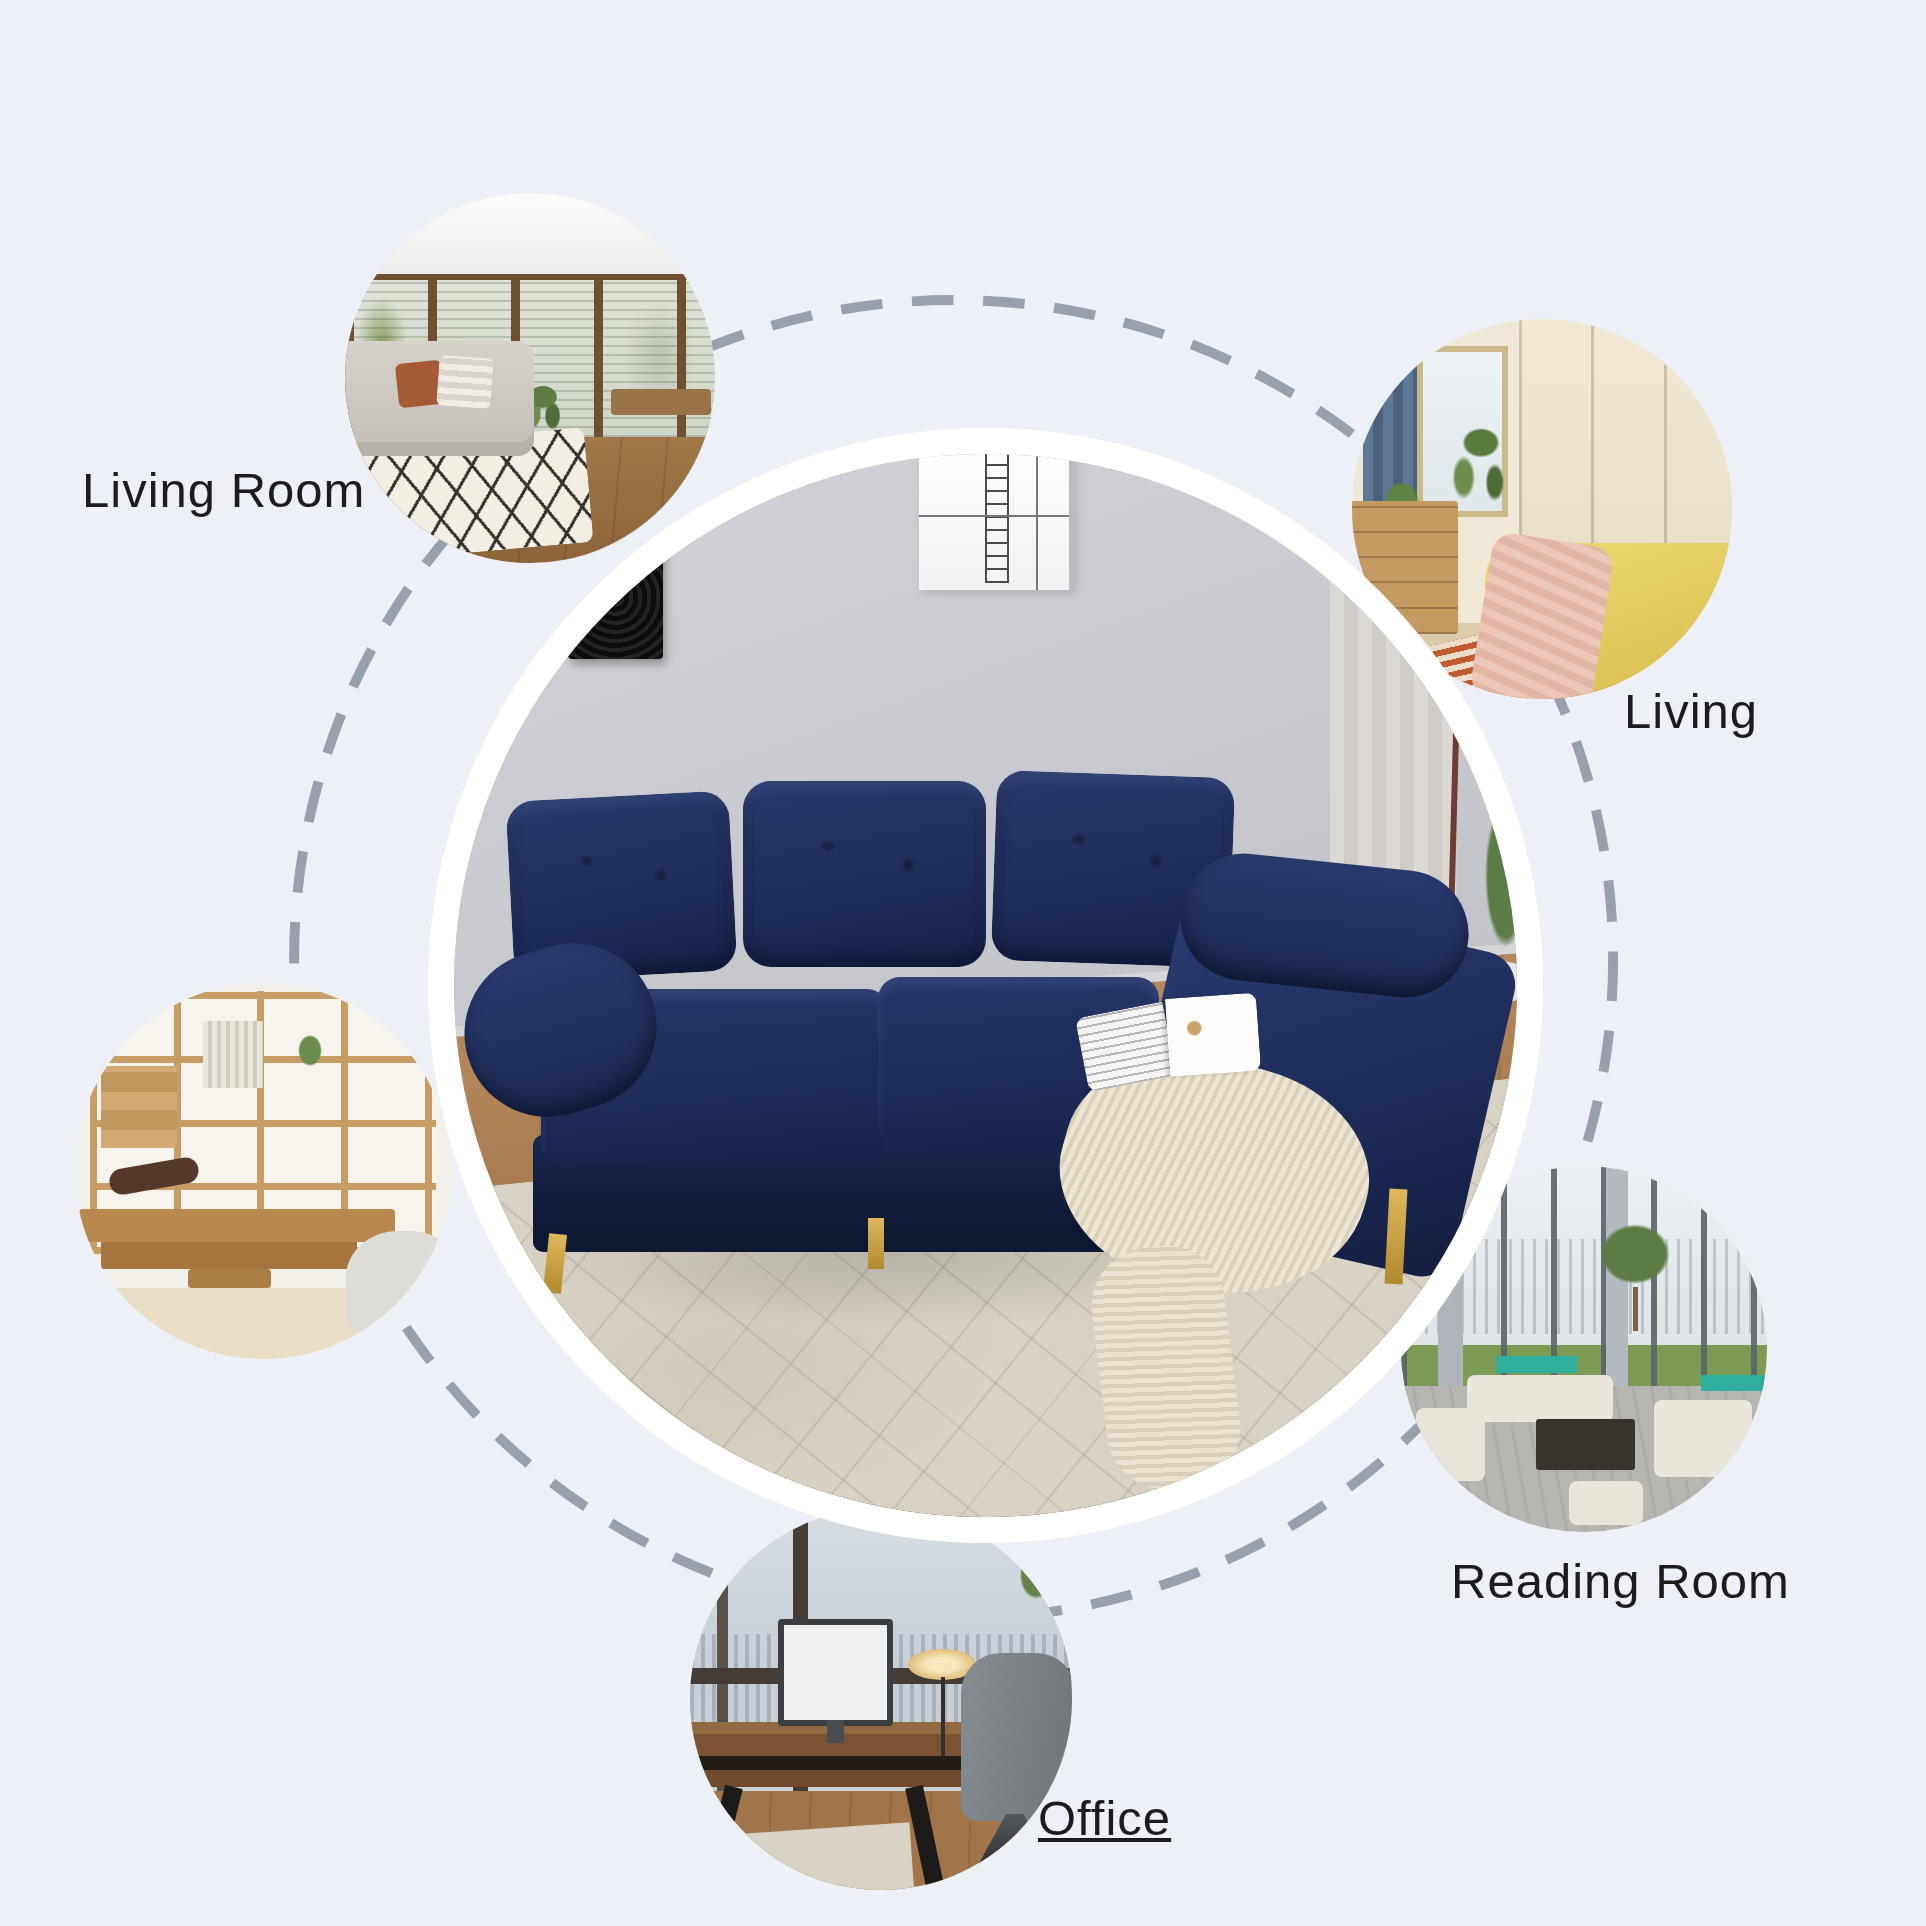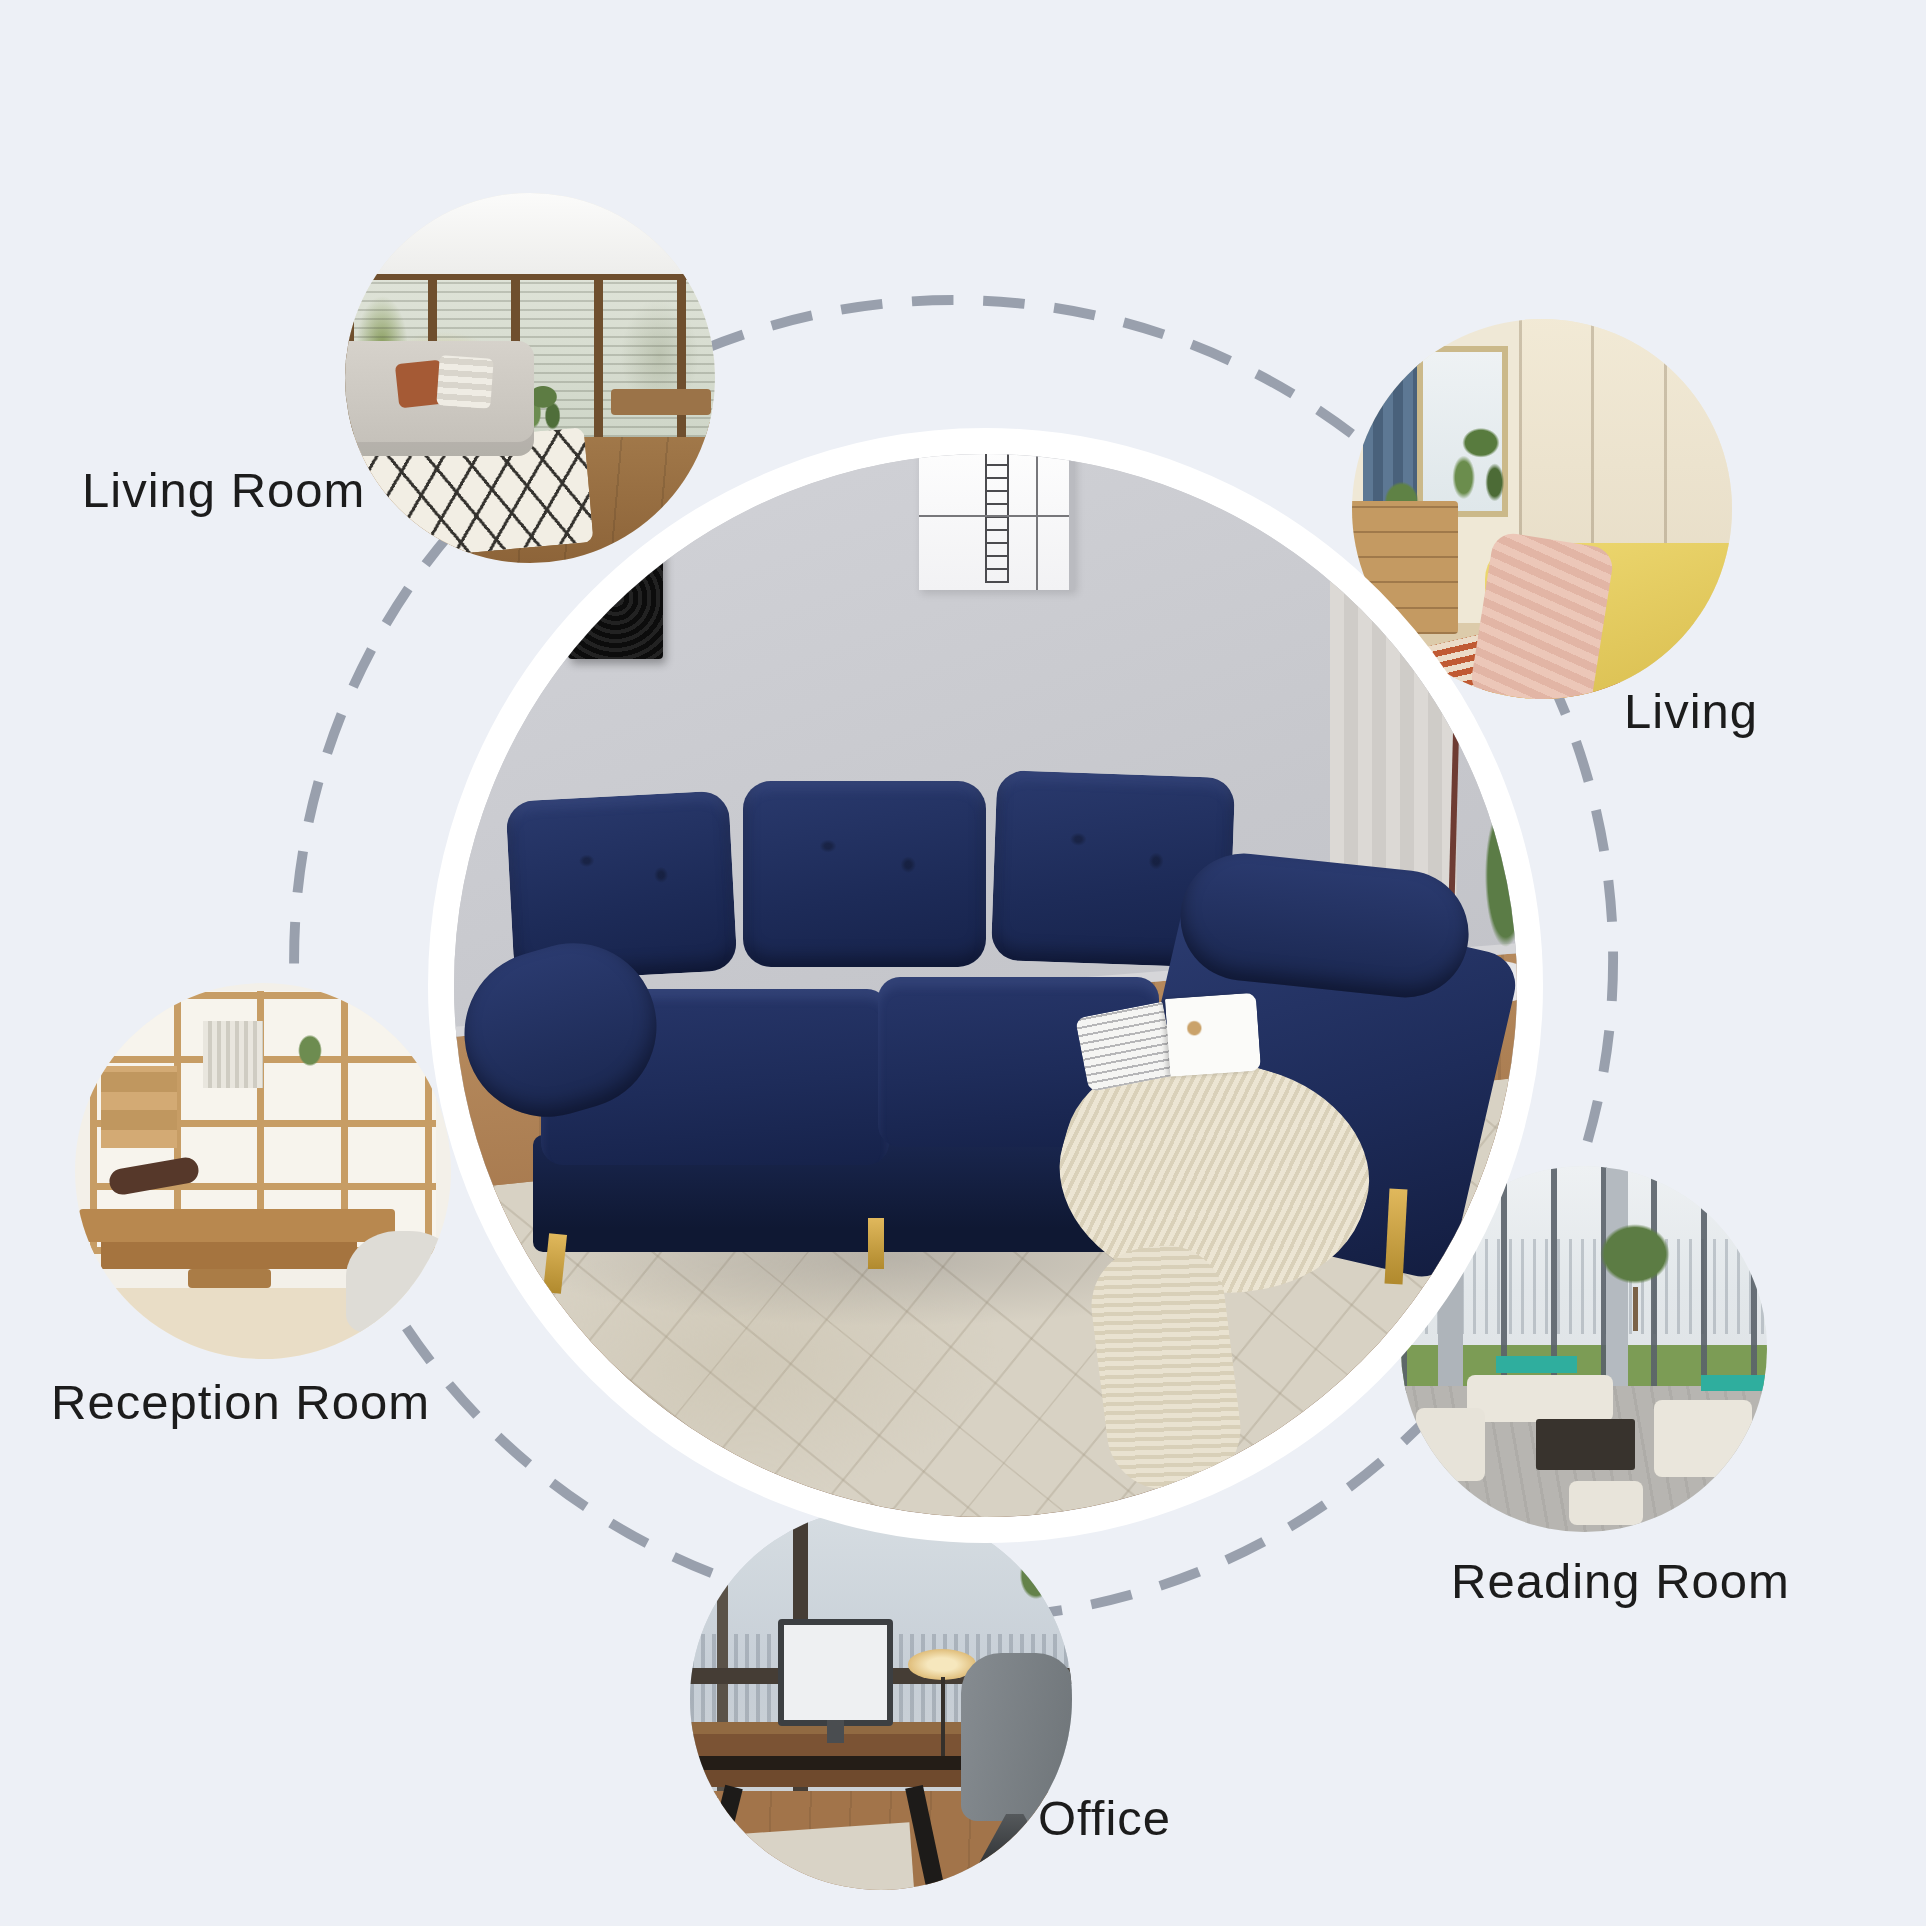--- a/index.html
+++ b/index.html
@@ -332,18 +332,17 @@
     <div class="leg cc-leg2"></div>
     <div class="leg cc-leg3"></div>
     <div class="leg cc-leg4"></div>
     <div class="cc-throw"></div>
     <div class="cc-throwtail"></div>
     <div class="cc-book"></div>
   </div>
 
   <div class="room-label" style="left:82px;top:462px;">Living Room</div>
   <div class="room-label" style="left:1624px;top:683px;">Living</div>
-  <div class="room-label" style="left:51px;top:1374px;">Reception Room</div>
   <div class="room-label" style="left:1451px;top:1553px;">Reading Room</div>
-  <div class="room-label" style="left:1038px;top:1790px;">Office</div>
+  <div class="room-label" style="left:1038px;top:1790px;text-decoration:underline;">Office</div>
 
 </div>
 
 
 </body></html>

